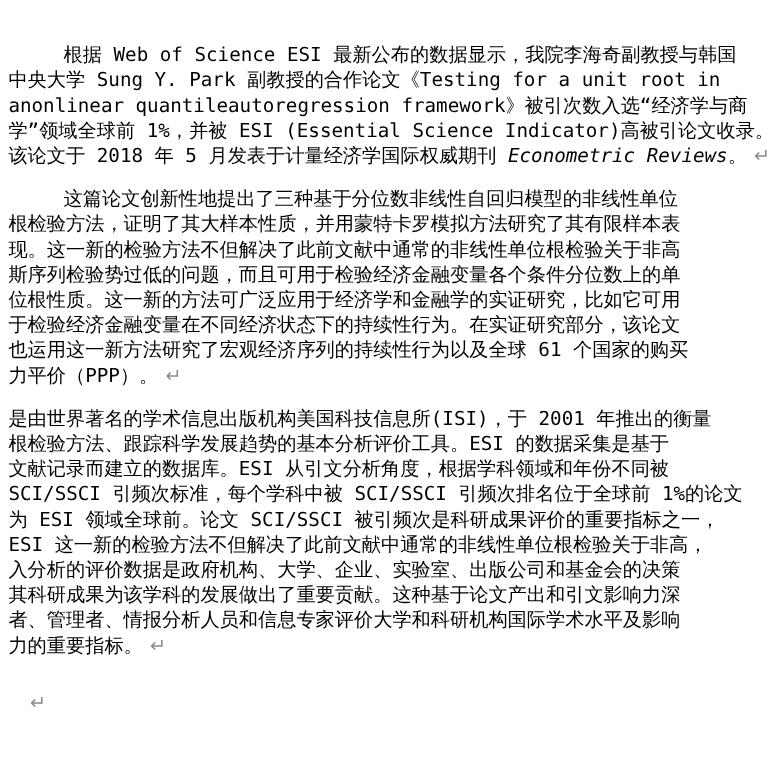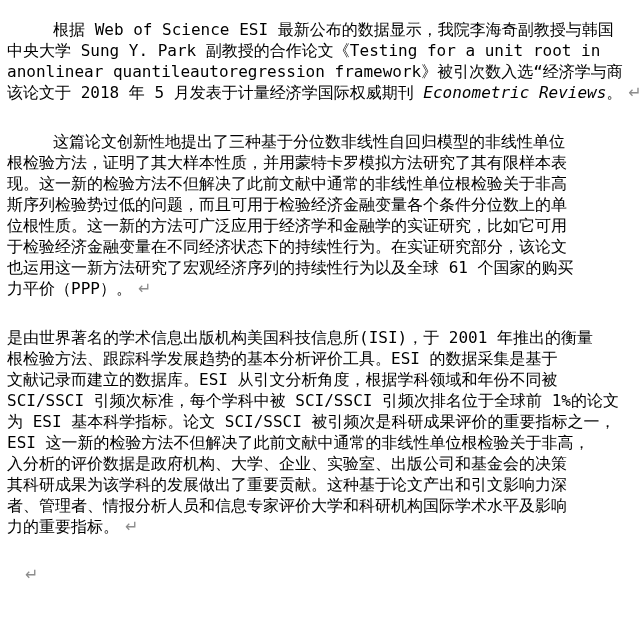--- a/index.html
+++ b/index.html
@@ -10,27 +10,27 @@
   body {
     width: 643px;
     height: 636px;
     overflow: hidden;
     color: #000000;
     font-family: "DejaVu Sans Mono", "Liberation Mono", monospace;
     font-size: 16px;
     line-height: 21px;
   }
   .doc {
-    padding: 19px 7px 0 7px;
+    padding: 35px 7px 0 7px;
   }
   .para {
     margin: 0;
   }
   .para + .para {
-    margin-top: 28px;
+    margin-top: 15px;
   }
   .line {
     white-space: pre;
     height: 21px;
     overflow: visible;
   }
   .line.first {
     padding-left: 46px;
   }
   .journal-italic {
@@ -52,40 +52,41 @@
 </style>
 </head>
 <body>
 
 <div class="doc">
 
   <div class="para">
     <div class="line first">根据 Web of Science ESI 最新公布的数据显示，我院李海奇副教授与韩国</div>
     <div class="line">中央大学 Sung Y. Park 副教授的合作论文《Testing for a unit root in</div>
     <div class="line">anonlinear quantileautoregression framework》被引次数入选“经济学与商</div>
+    <div class="line">学”领域全球前 1%，并被 ESI (Essential Science Indicator)高被引论文收录。</div>
     <div class="line"><span>该论文于 2018 年 5 月发表于计量经济学国际权威期刊 </span><span class="journal-italic">Econometric Reviews</span><span>。</span><span class="pilcrow">↵</span></div>
   </div>
 
   <div class="para">
     <div class="line first">这篇论文创新性地提出了三种基于分位数非线性自回归模型的非线性单位</div>
     <div class="line">根检验方法，证明了其大样本性质，并用蒙特卡罗模拟方法研究了其有限样本表</div>
     <div class="line">现。这一新的检验方法不但解决了此前文献中通常的非线性单位根检验关于非高</div>
     <div class="line">斯序列检验势过低的问题，而且可用于检验经济金融变量各个条件分位数上的单</div>
     <div class="line">位根性质。这一新的方法可广泛应用于经济学和金融学的实证研究，比如它可用</div>
     <div class="line">于检验经济金融变量在不同经济状态下的持续性行为。在实证研究部分，该论文</div>
     <div class="line">也运用这一新方法研究了宏观经济序列的持续性行为以及全球 61 个国家的购买</div>
     <div class="line"><span>力平价（PPP）。</span><span class="journal-italic"></span><span></span><span class="pilcrow">↵</span></div>
   </div>
 
   <div class="para">
     <div class="line">是由世界著名的学术信息出版机构美国科技信息所(ISI)，于 2001 年推出的衡量</div>
     <div class="line">根检验方法、跟踪科学发展趋势的基本分析评价工具。ESI 的数据采集是基于</div>
     <div class="line">文献记录而建立的数据库。ESI 从引文分析角度，根据学科领域和年份不同被</div>
     <div class="line">SCI/SSCI 引频次标准，每个学科中被 SCI/SSCI 引频次排名位于全球前 1%的论文</div>
-    <div class="line">为 ESI 基本科学指标。论文 SCI/SSCI 被引频次是科研成果评价的重要指标之一，</div>
+    <div class="line">为 ESI 领域全球前。论文 SCI/SSCI 被引频次是科研成果评价的重要指标之一，</div>
     <div class="line">ESI 这一新的检验方法不但解决了此前文献中通常的非线性单位根检验关于非高，</div>
     <div class="line">入分析的评价数据是政府机构、大学、企业、实验室、出版公司和基金会的决策</div>
     <div class="line">其科研成果为该学科的发展做出了重要贡献。这种基于论文产出和引文影响力深</div>
     <div class="line">者、管理者、情报分析人员和信息专家评价大学和科研机构国际学术水平及影响</div>
     <div class="line"><span>力的重要指标。</span><span class="journal-italic"></span><span></span><span class="pilcrow">↵</span></div>
   </div>
 
   <div class="line empty-para"><span class="pilcrow">↵</span></div>
 
 </div>

